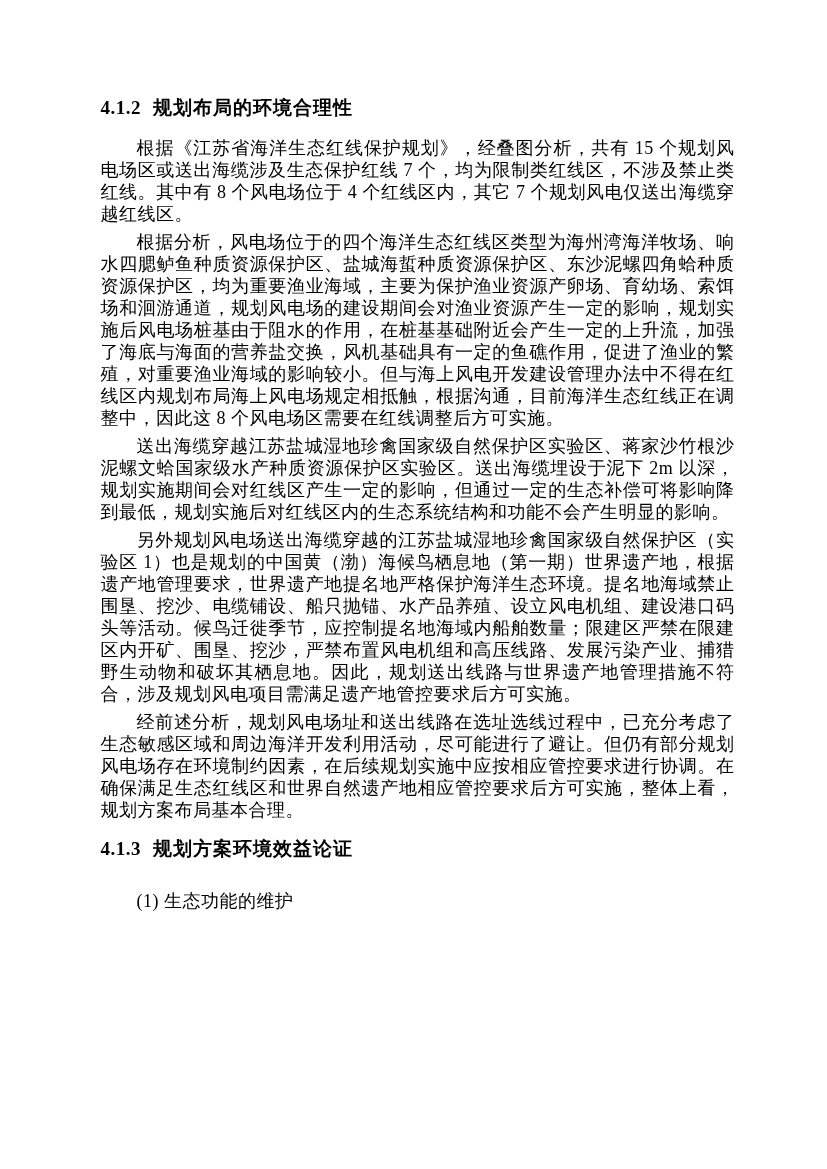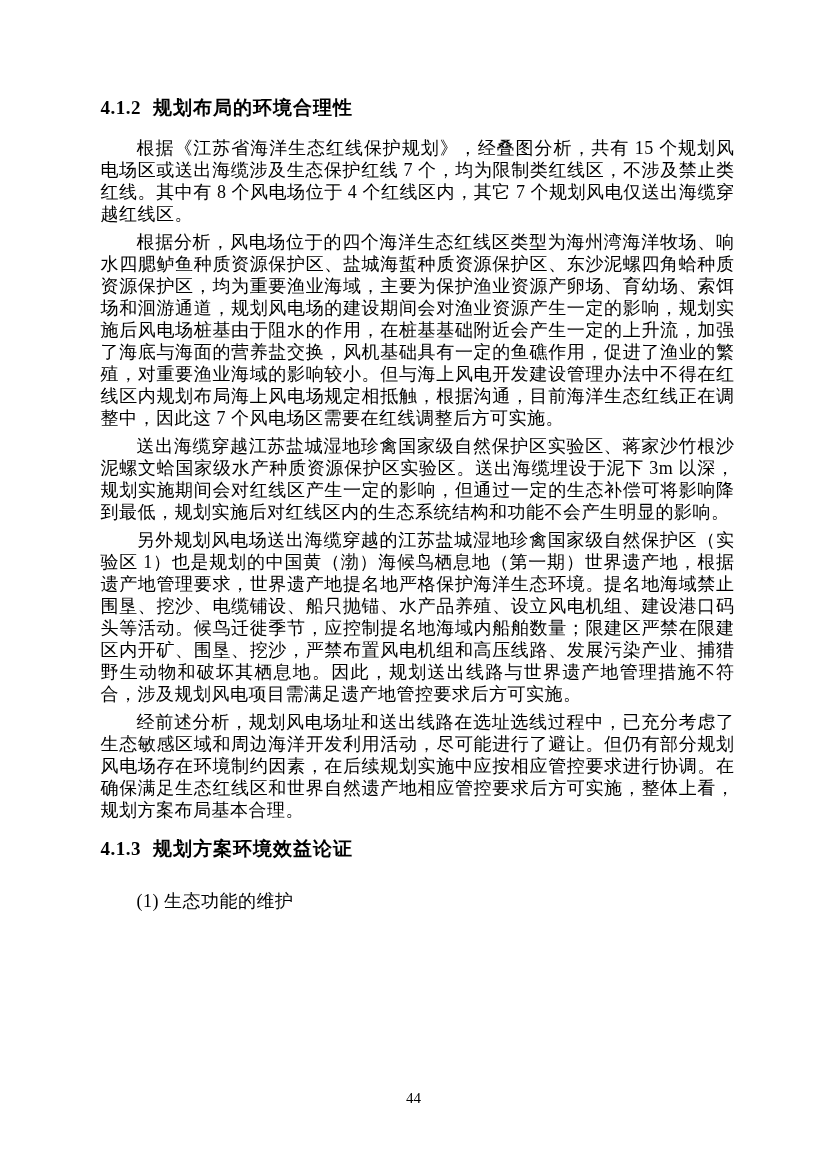--- a/index.html
+++ b/index.html
@@ -77,30 +77,27 @@
 </head>
 <body>
 
 <div class="page">
   <div class="content">
 
     <h2 class="section-heading"><span class="heading-number">4.1.2</span><span class="heading-title">规划布局的环境合理性</span></h2>
 
     <p class="body-para">根据《江苏省海洋生态红线保护规划》，经叠图分析，共有 15 个规划风电场区或送出海缆涉及生态保护红线 7 个，均为限制类红线区，不涉及禁止类红线。其中有 8 个风电场位于 4 个红线区内，其它 7 个规划风电仅送出海缆穿越红线区。</p>
 
-    <p class="body-para">根据分析，风电场位于的四个海洋生态红线区类型为海州湾海洋牧场、响水四腮鲈鱼种质资源保护区、盐城海蜇种质资源保护区、东沙泥螺四角蛤种质资源保护区，均为重要渔业海域，主要为保护渔业资源产卵场、育幼场、索饵场和洄游通道，规划风电场的建设期间会对渔业资源产生一定的影响，规划实施后风电场桩基由于阻水的作用，在桩基基础附近会产生一定的上升流，加强了海底与海面的营养盐交换，风机基础具有一定的鱼礁作用，促进了渔业的繁殖，对重要渔业海域的影响较小。但与海上风电开发建设管理办法中不得在红线区内规划布局海上风电场规定相抵触，根据沟通，目前海洋生态红线正在调整中，因此这 7 个风电场区需要在红线调整后方可实施。</p>
+    <p class="body-para">根据分析，风电场位于的四个海洋生态红线区类型为海州湾海洋牧场、响水四腮鲈鱼种质资源保护区、盐城海蜇种质资源保护区、东沙泥螺四角蛤种质资源保护区，均为重要渔业海域，主要为保护渔业资源产卵场、育幼场、索饵场和洄游通道，规划风电场的建设期间会对渔业资源产生一定的影响，规划实施后风电场桩基由于阻水的作用，在桩基基础附近会产生一定的上升流，加强了海底与海面的营养盐交换，风机基础具有一定的鱼礁作用，促进了渔业的繁殖，对重要渔业海域的影响较小。但与海上风电开发建设管理办法中不得在红线区内规划布局海上风电场规定相抵触，根据沟通，目前海洋生态红线正在调整中，因此这 8 个风电场区需要在红线调整后方可实施。</p>
 
-    <p class="body-para">送出海缆穿越江苏盐城湿地珍禽国家级自然保护区实验区、蒋家沙竹根沙泥螺文蛤国家级水产种质资源保护区实验区。送出海缆埋设于泥下 3m 以深，规划实施期间会对红线区产生一定的影响，但通过一定的生态补偿可将影响降到最低，规划实施后对红线区内的生态系统结构和功能不会产生明显的影响。</p>
+    <p class="body-para">送出海缆穿越江苏盐城湿地珍禽国家级自然保护区实验区、蒋家沙竹根沙泥螺文蛤国家级水产种质资源保护区实验区。送出海缆埋设于泥下 2m 以深，规划实施期间会对红线区产生一定的影响，但通过一定的生态补偿可将影响降到最低，规划实施后对红线区内的生态系统结构和功能不会产生明显的影响。</p>
 
     <p class="body-para">另外规划风电场送出海缆穿越的江苏盐城湿地珍禽国家级自然保护区（实验区 1）也是规划的中国黄（渤）海候鸟栖息地（第一期）世界遗产地，根据遗产地管理要求，世界遗产地提名地严格保护海洋生态环境。提名地海域禁止围垦、挖沙、电缆铺设、船只抛锚、水产品养殖、设立风电机组、建设港口码头等活动。候鸟迁徙季节，应控制提名地海域内船舶数量；限建区严禁在限建区内开矿、围垦、挖沙，严禁布置风电机组和高压线路、发展污染产业、捕猎野生动物和破坏其栖息地。因此，规划送出线路与世界遗产地管理措施不符合，涉及规划风电项目需满足遗产地管控要求后方可实施。</p>
 
     <p class="body-para">经前述分析，规划风电场址和送出线路在选址选线过程中，已充分考虑了生态敏感区域和周边海洋开发利用活动，尽可能进行了避让。但仍有部分规划风电场存在环境制约因素，在后续规划实施中应按相应管控要求进行协调。在确保满足生态红线区和世界自然遗产地相应管控要求后方可实施，整体上看，规划方案布局基本合理。</p>
 
     <h2 class="section-heading heading-2"><span class="heading-number">4.1.3</span><span class="heading-title">规划方案环境效益论证</span></h2>
 
     <p class="list-item-para">(1) 生态功能的维护</p>
 
   </div>
 
-  <div class="page-footer">
-    <span class="page-number">44</span>
-  </div>
 </div>
 
 </body></html>

